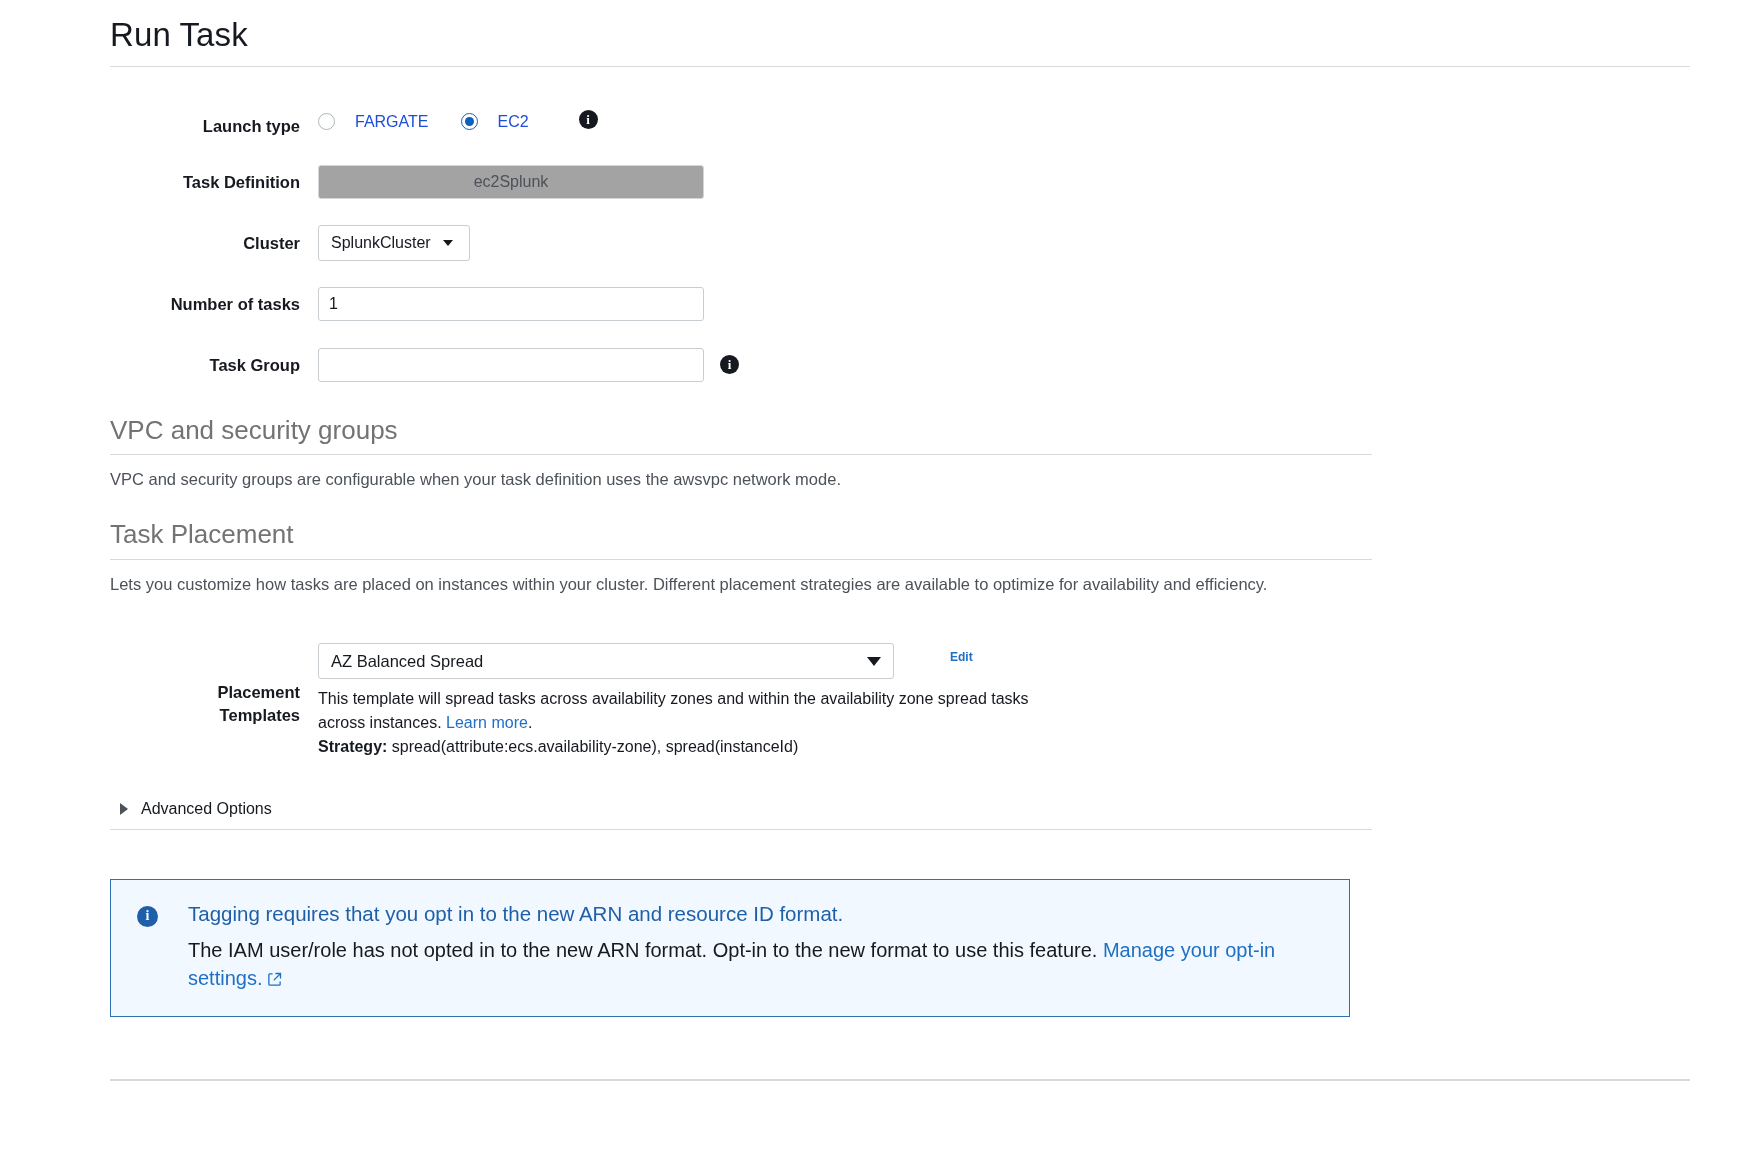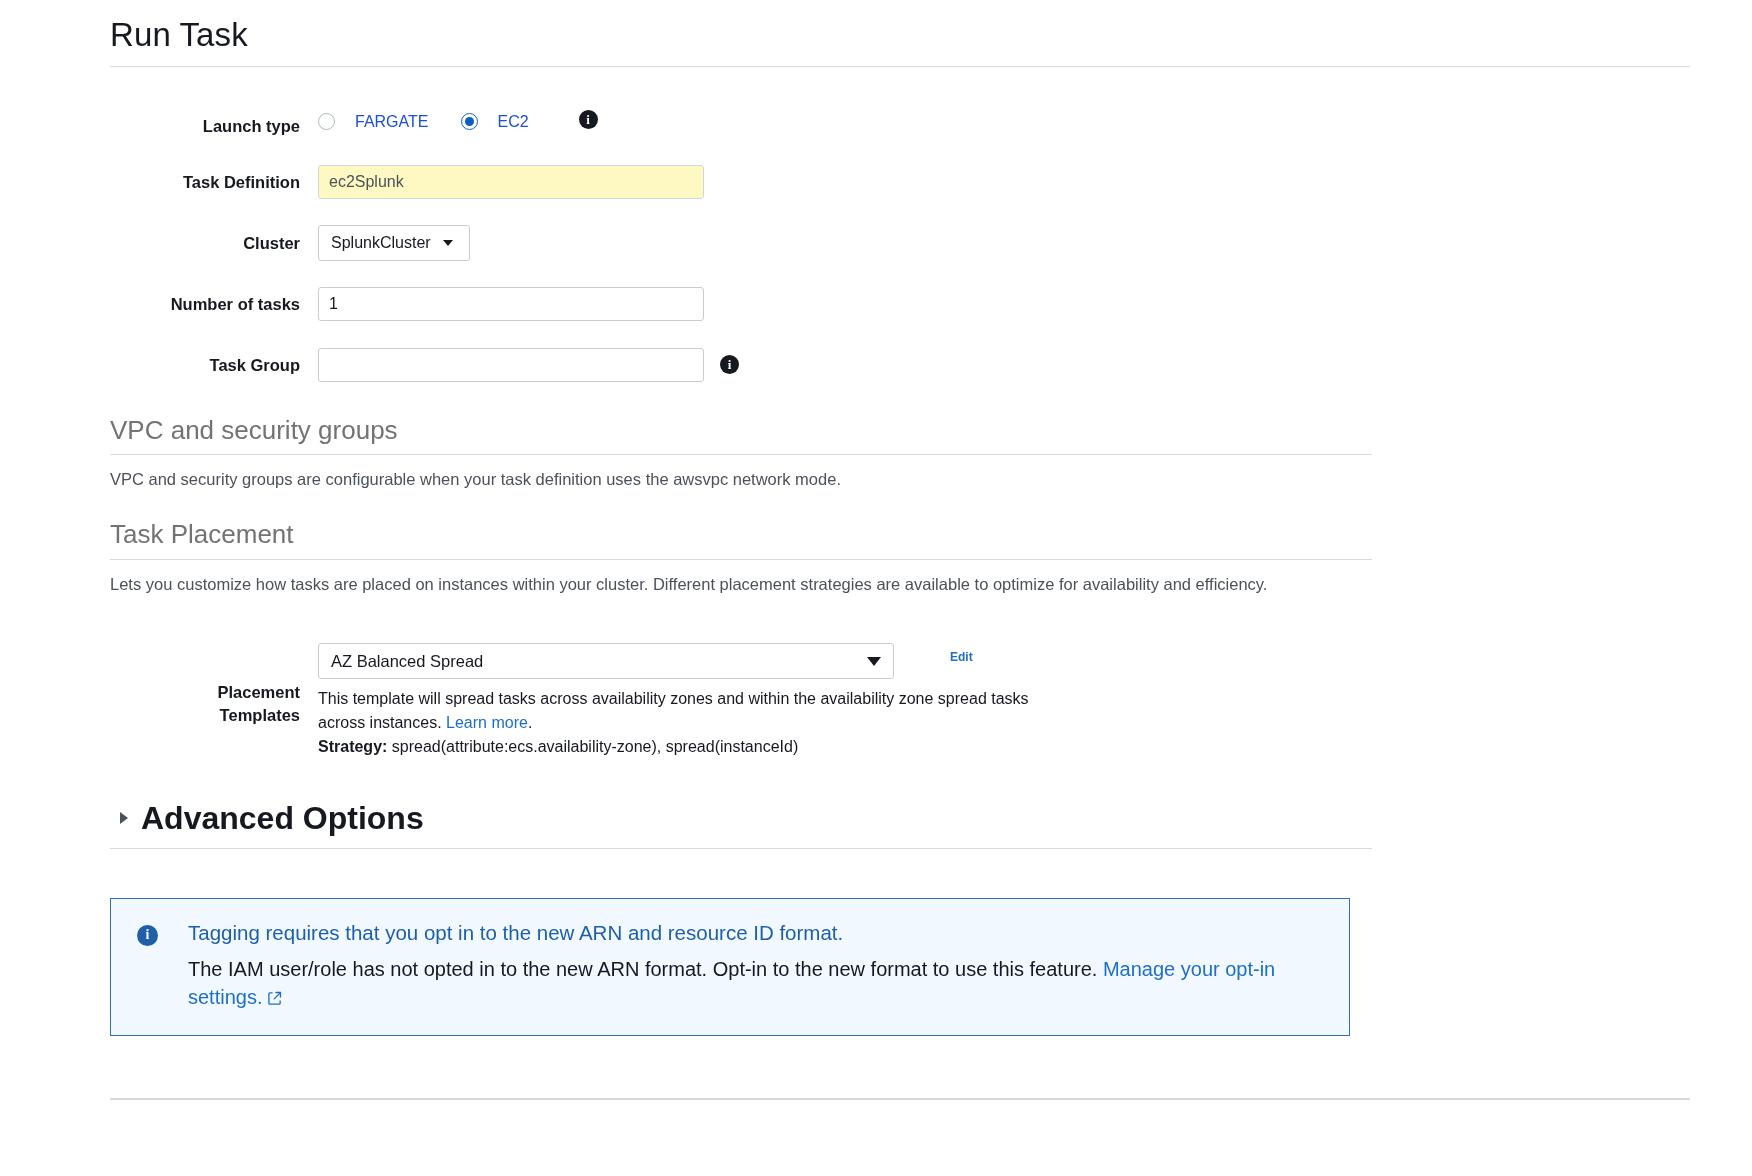--- a/index.html
+++ b/index.html
@@ -133,23 +133,24 @@
     border: 1px solid #c8cdd2;
     border-radius: 3px;
     background: #fff;
     font-size: 16px;
     font-family: "Liberation Sans", sans-serif;
     color: #16191f;
     padding: 0 10px;
     outline: none;
   }
   .text-input.disabled {
-    background: #fef9c3;
+    background: #a3a3a3;
     color: #4c5259;
     border-color: #d2d6da;
+    text-align: center;
   }
 
   
   .btn-dropdown {
     height: 36px;
     min-width: 152px;
     border: 1px solid #c8cdd2;
     border-radius: 3px;
     background: #fff;
     font-size: 16px;
@@ -254,22 +255,22 @@
   }
   .tri {
     width: 0; height: 0;
     border-top: 6px solid transparent;
     border-bottom: 6px solid transparent;
     border-left: 8px solid #4c5259;
     margin-right: 13px;
     margin-left: 10px;
   }
   .advanced-label {
-    font-size: 32px;
-    font-weight: 700;
+    font-size: 16px;
+    font-weight: 400;
     color: #16191f;
   }
   .advanced-rule {
     border: none;
     border-top: 1px solid #d5dbdb;
     margin: 0;
   }
 
   
   .alert {

